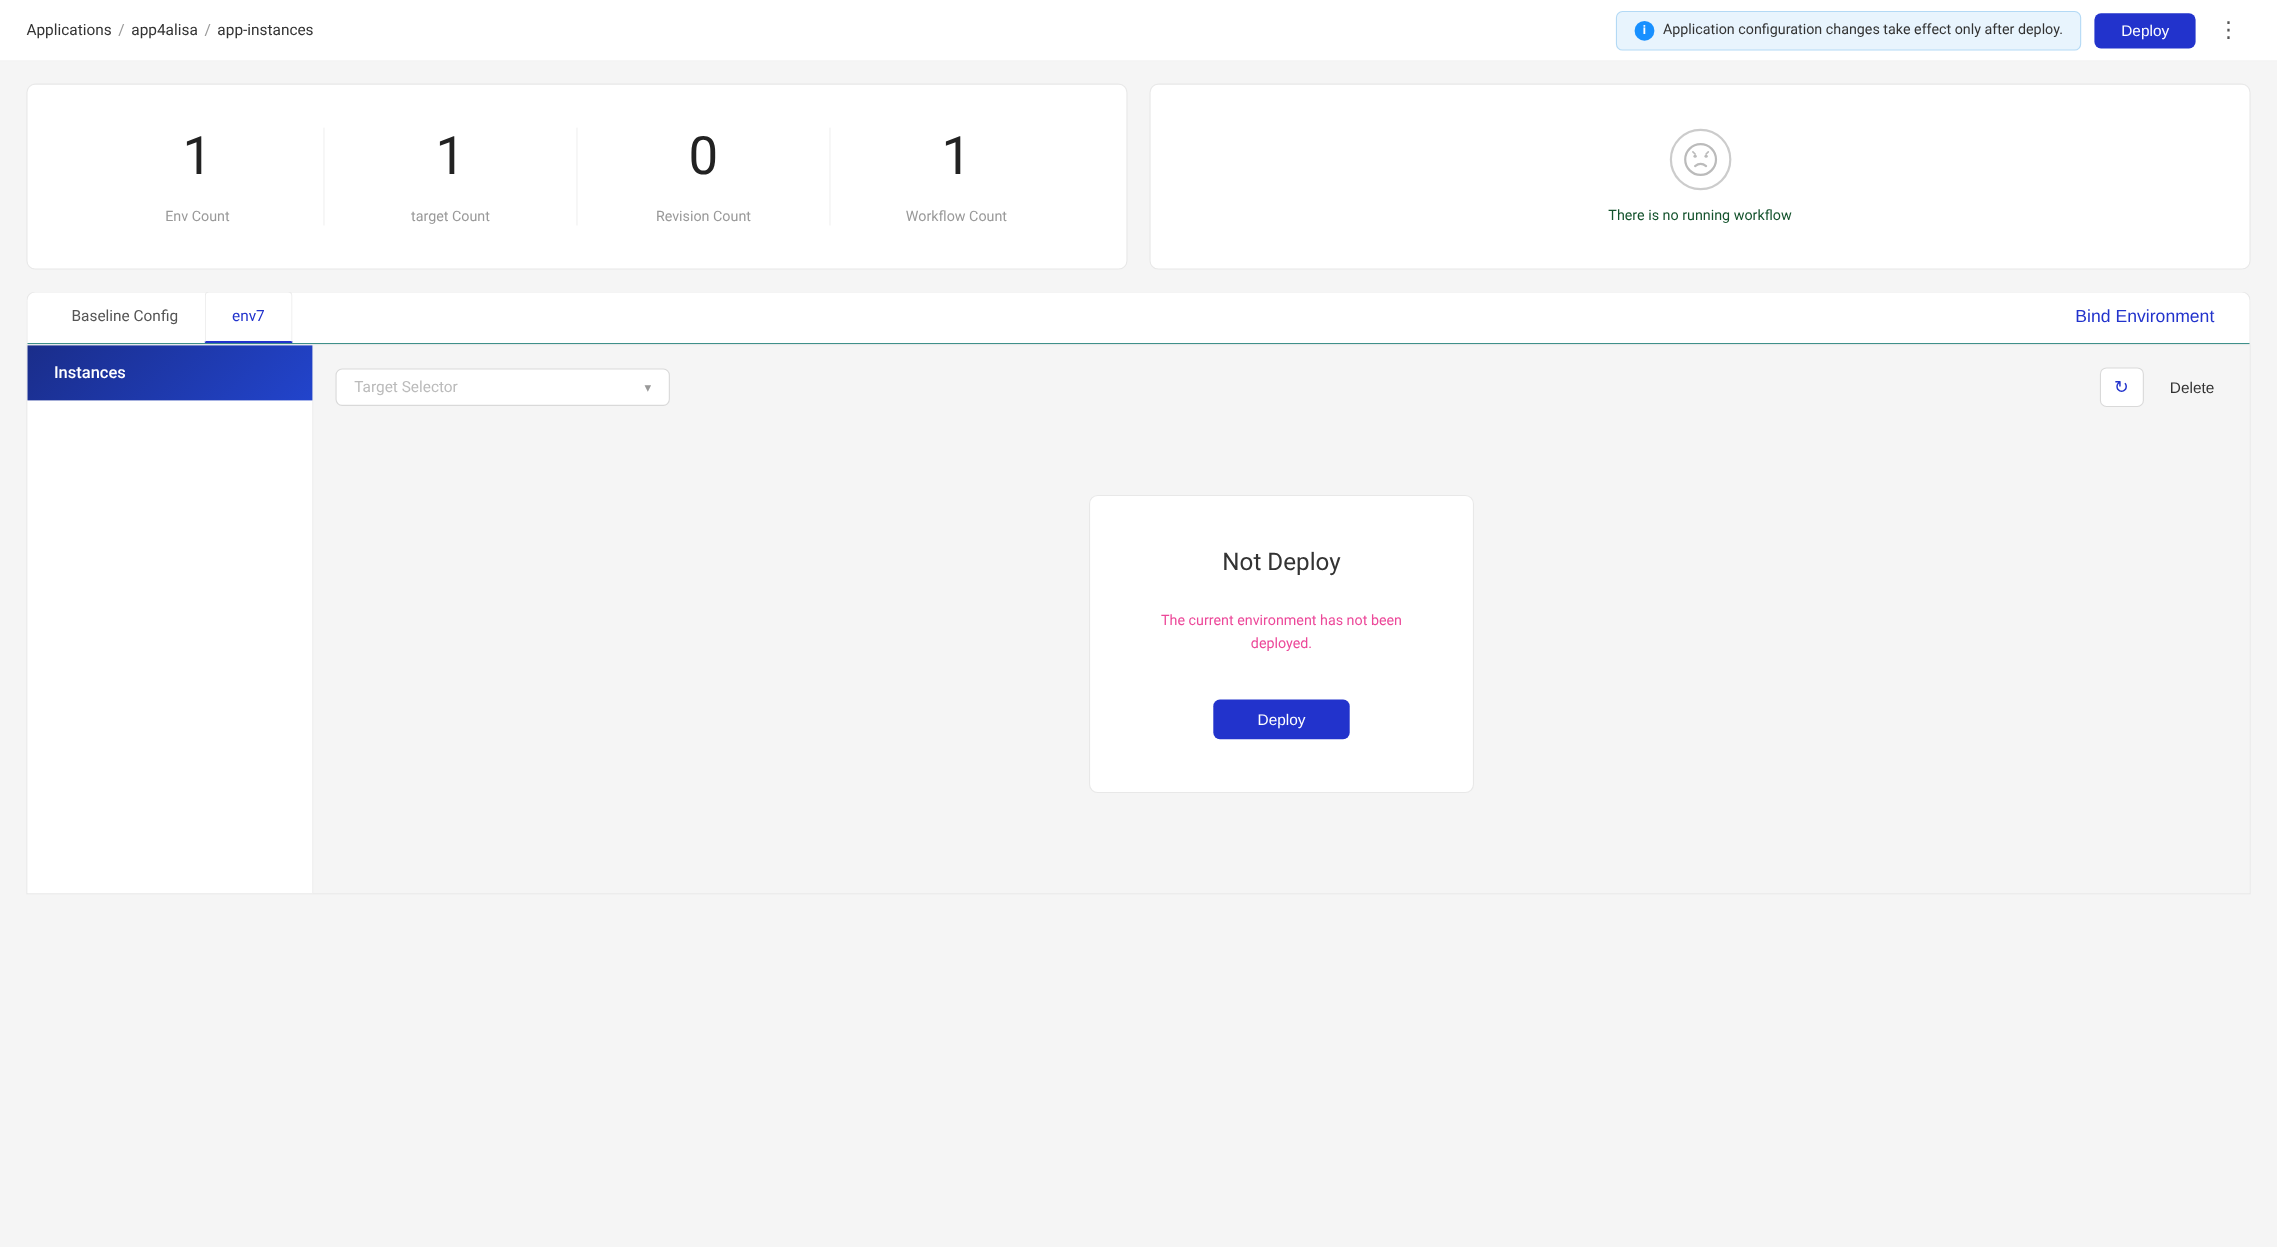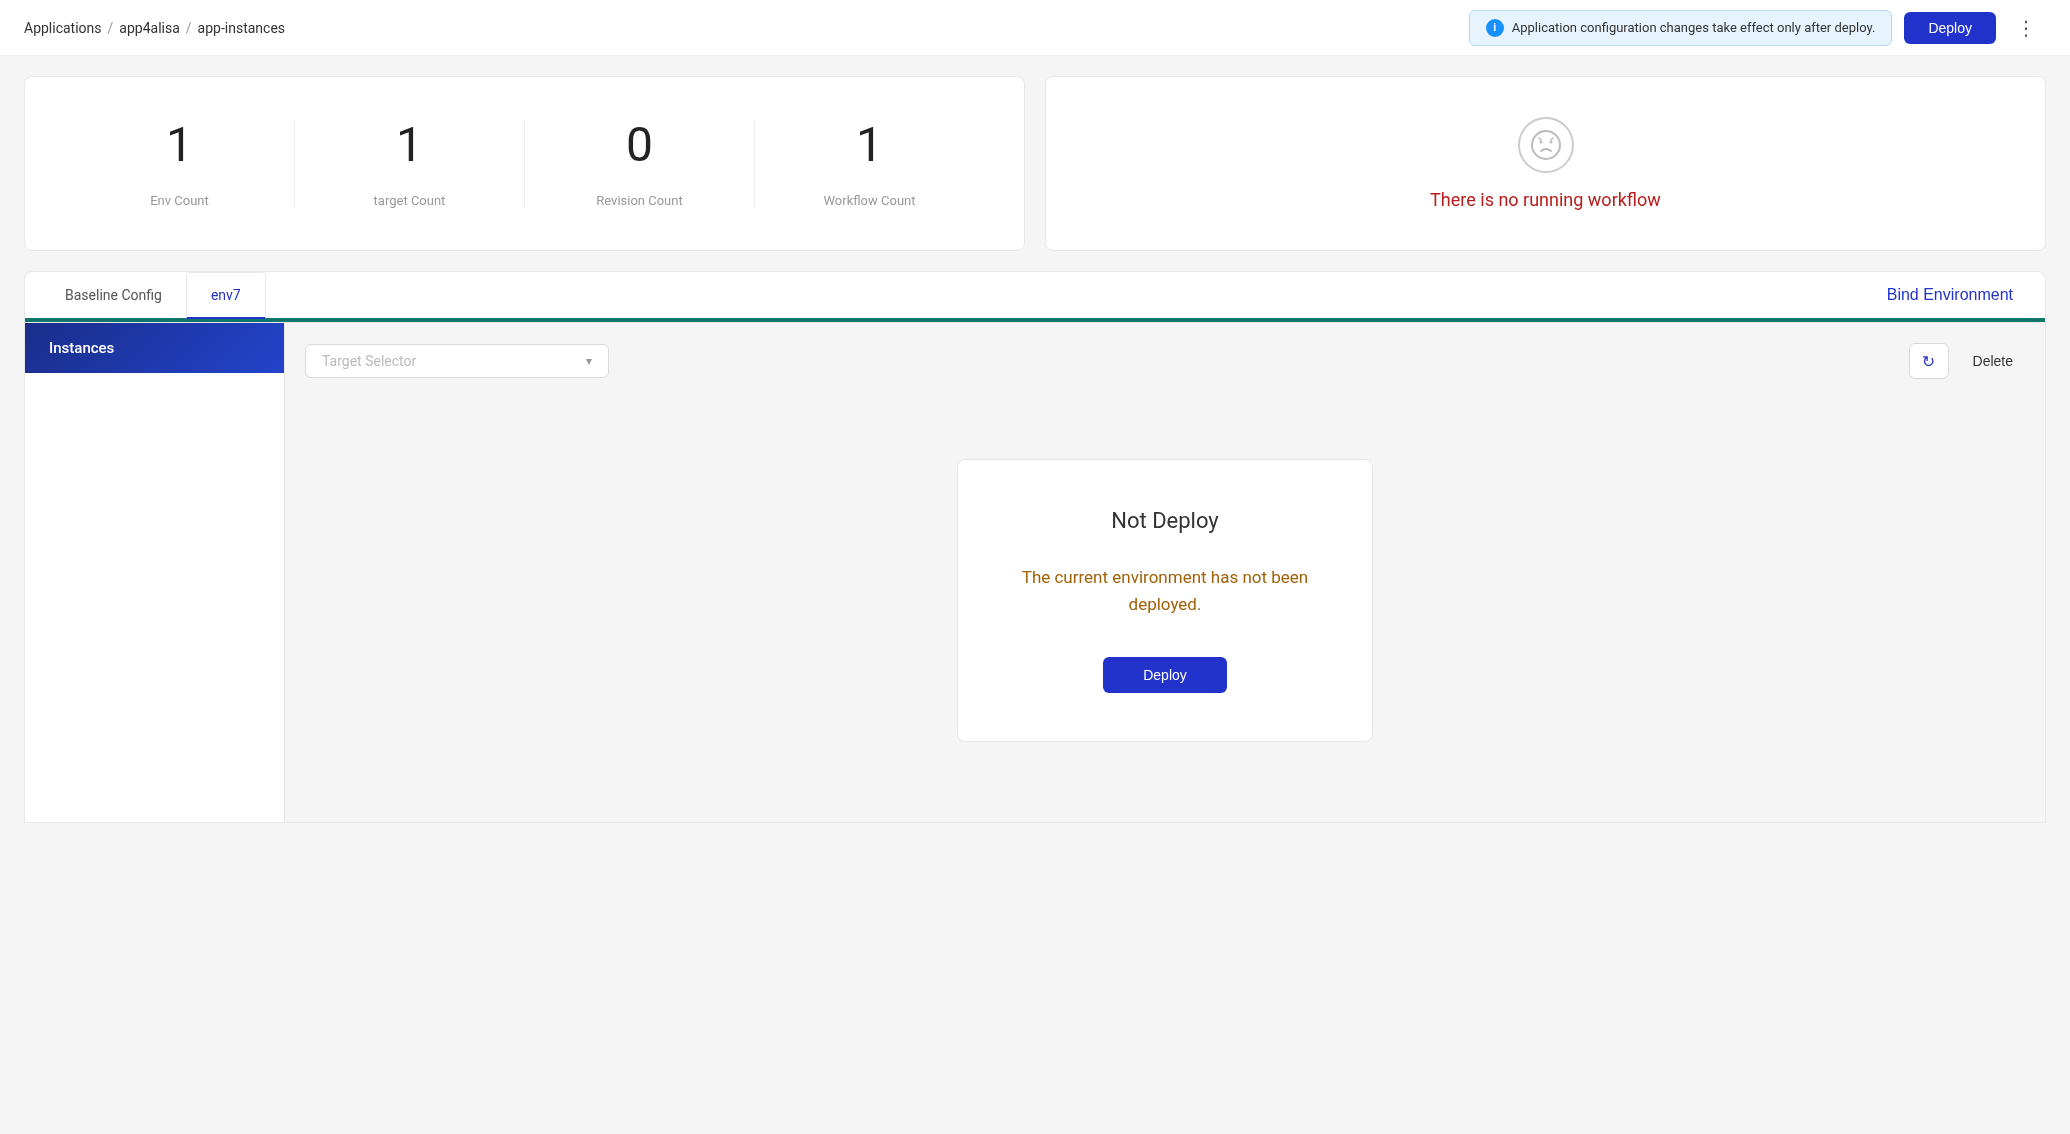--- a/index.html
+++ b/index.html
@@ -144,36 +144,36 @@
       height: 56px;
       border: 2px solid #ccc;
       border-radius: 50%;
       display: flex;
       align-items: center;
       justify-content: center;
       color: #bbb;
       font-size: 24px;
     }
     .no-workflow-text {
-      font-size: 18px;
-      color: #b91c1c;
+      font-size: 13px;
+      color: #14532d;
       text-align: center;
     }
 
     
     .tabs-section {
       background: #fff;
       border-radius: 8px 8px 0 0;
       border: 1px solid #e8e8e8;
       border-bottom: none;
     }
     .tabs-header {
       display: flex;
-      align-items: center;
-      border-bottom: 4px solid #0f766e;
+      align-items: flex-start;
+      border-bottom: 1px solid #0f766e;
       padding: 0 16px;
     }
     .tab {
       padding: 14px 24px;
       cursor: pointer;
       font-size: 14px;
       color: #555;
       border-bottom: 2px solid transparent;
       margin-bottom: -1px;
     }
@@ -297,22 +297,22 @@
       flex-direction: column;
       align-items: center;
       gap: 31px;
     }
     .not-deploy-title {
       font-size: 22px;
       font-weight: 400;
       color: #333;
     }
     .not-deploy-subtitle {
-      font-size: 17px;
-      color: #a16207;
+      font-size: 13px;
+      color: #ec4899;
       line-height: 1.6;
     }
     .btn-deploy-card {
       background: #2233cc;
       color: white;
       border: none;
       border-radius: 6px;
       padding: 10px 40px;
       font-size: 14px;
       font-weight: 500;

